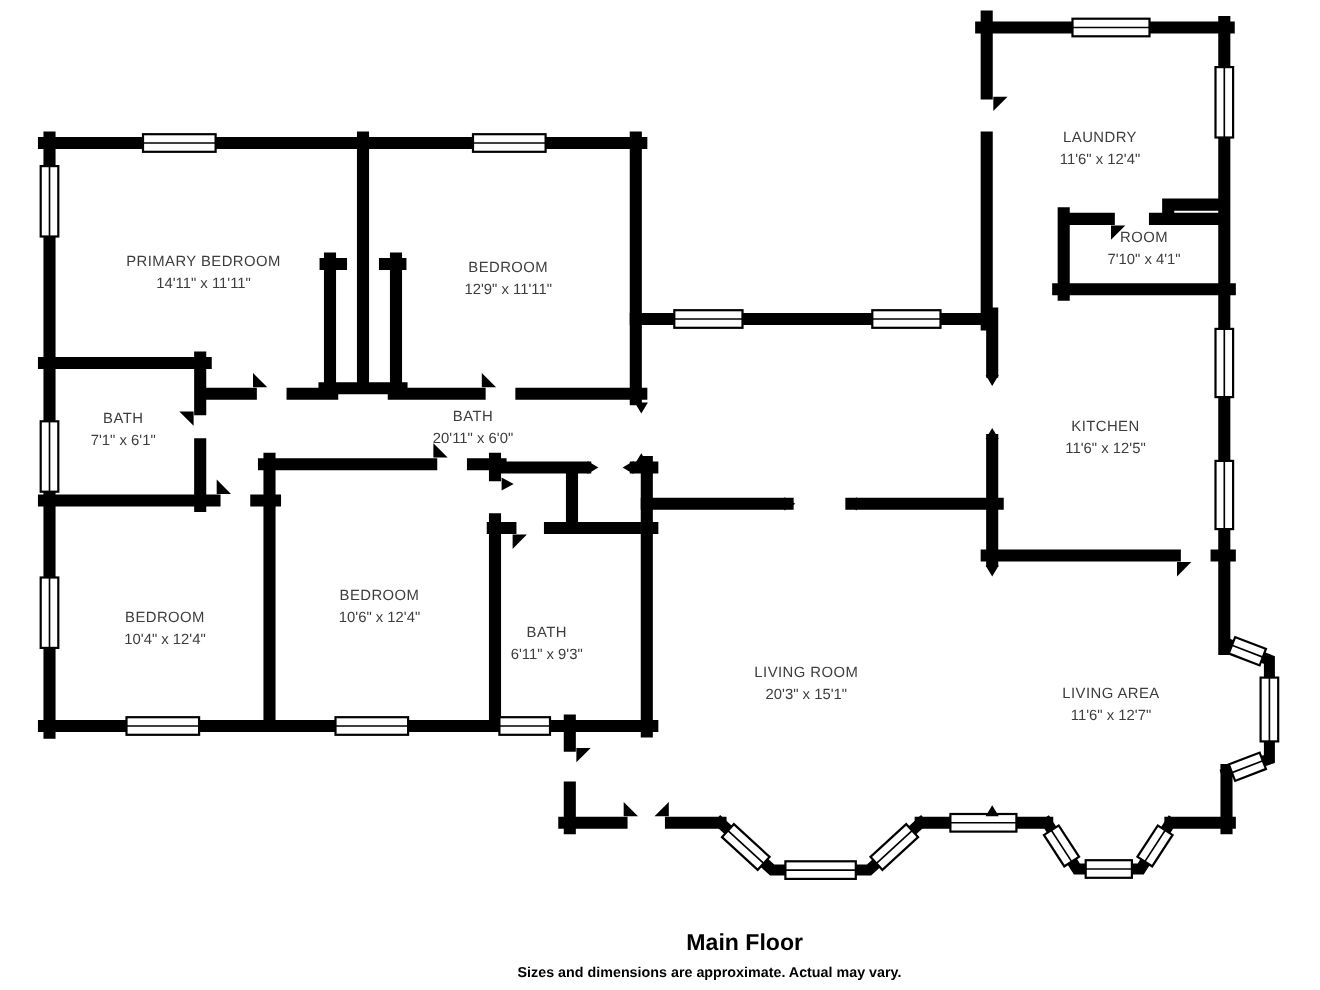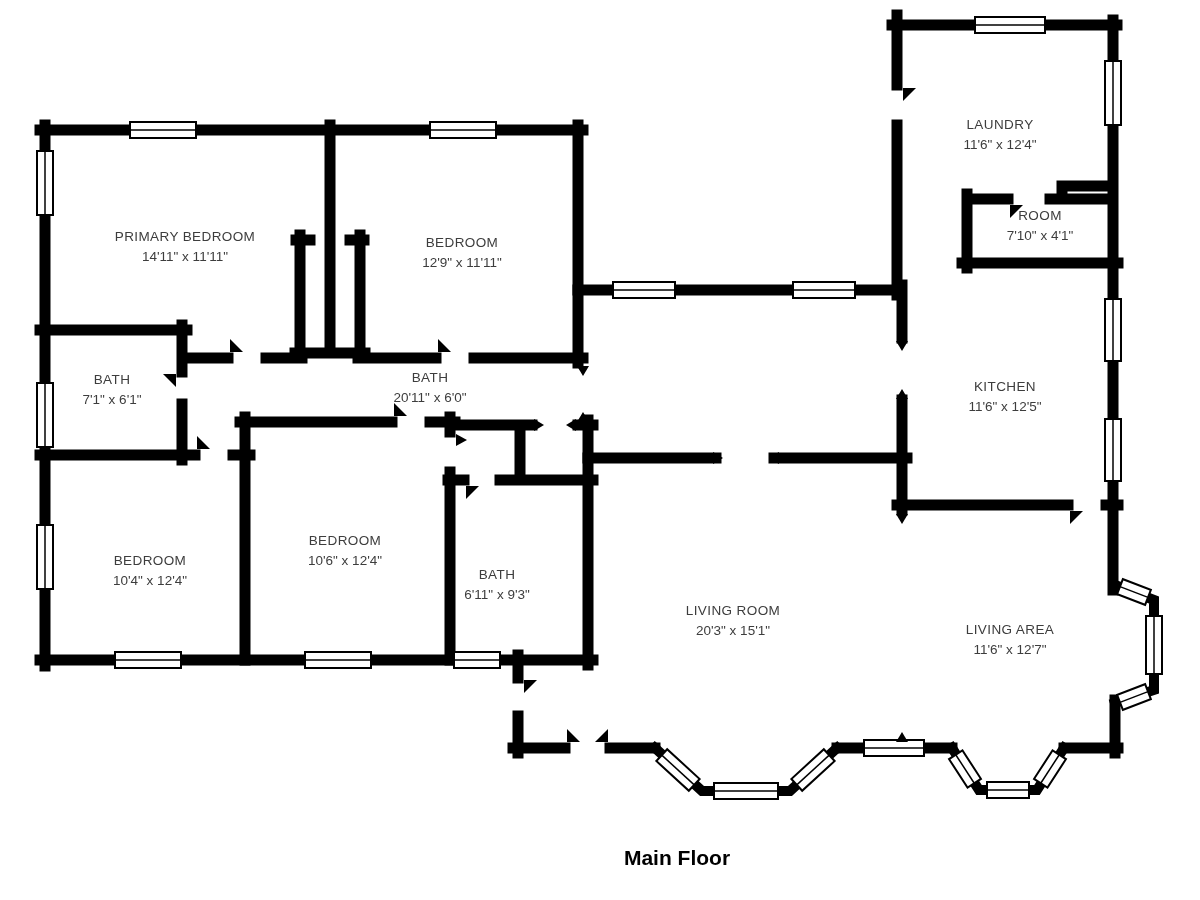--- a/index.html
+++ b/index.html
@@ -224,13 +224,14 @@
   <div class="room-label" style="left:733px;top:621px">
     <div class="room-name">LIVING ROOM</div>
     <div class="room-dims">20'3" x 15'1"</div>
   </div>
   <div class="room-label" style="left:1010px;top:640px">
     <div class="room-name">LIVING AREA</div>
     <div class="room-dims">11'6" x 12'7"</div>
   </div>
 
   <div class="plan-title">Main Floor</div>
+  <div class="plan-disclaimer">Sizes and dimensions are approximate. Actual may vary.</div>
 </div>
 
 </body></html>

